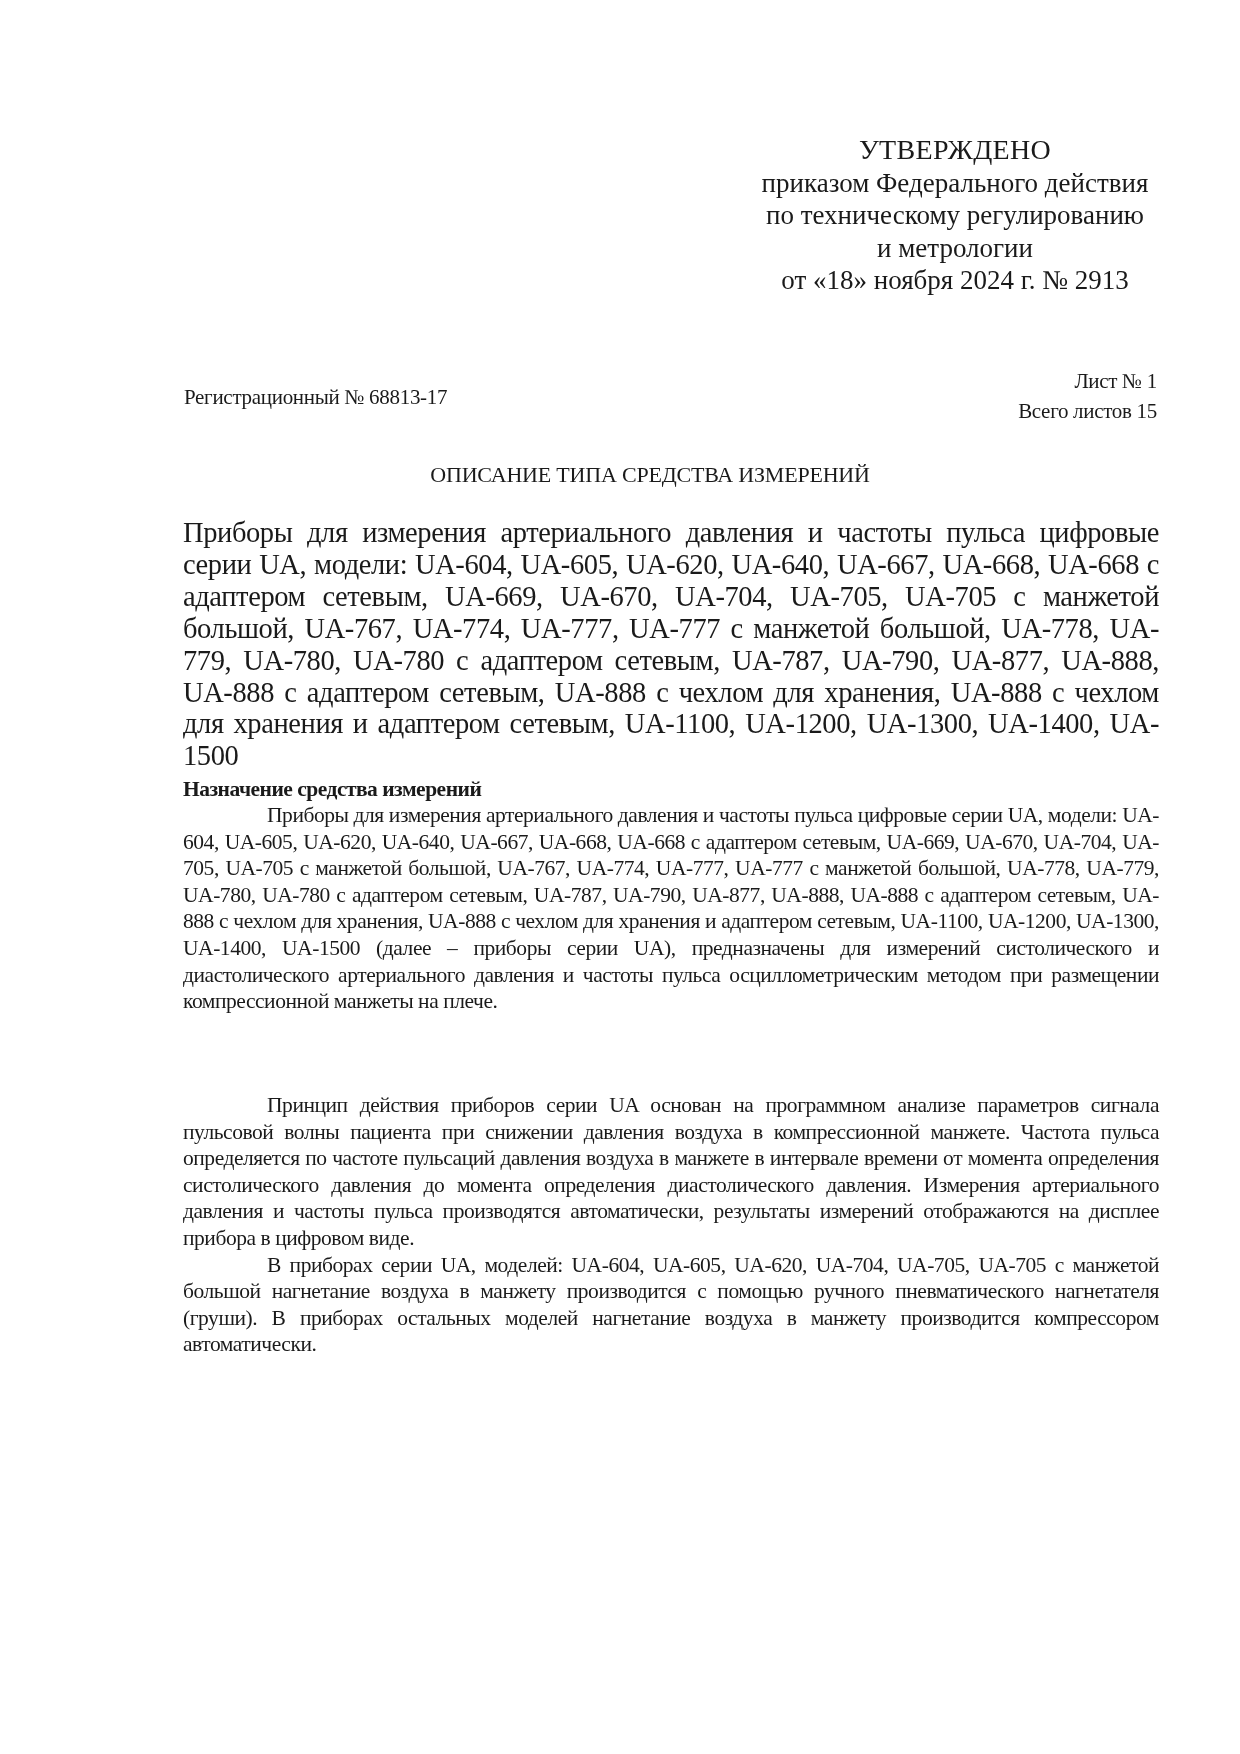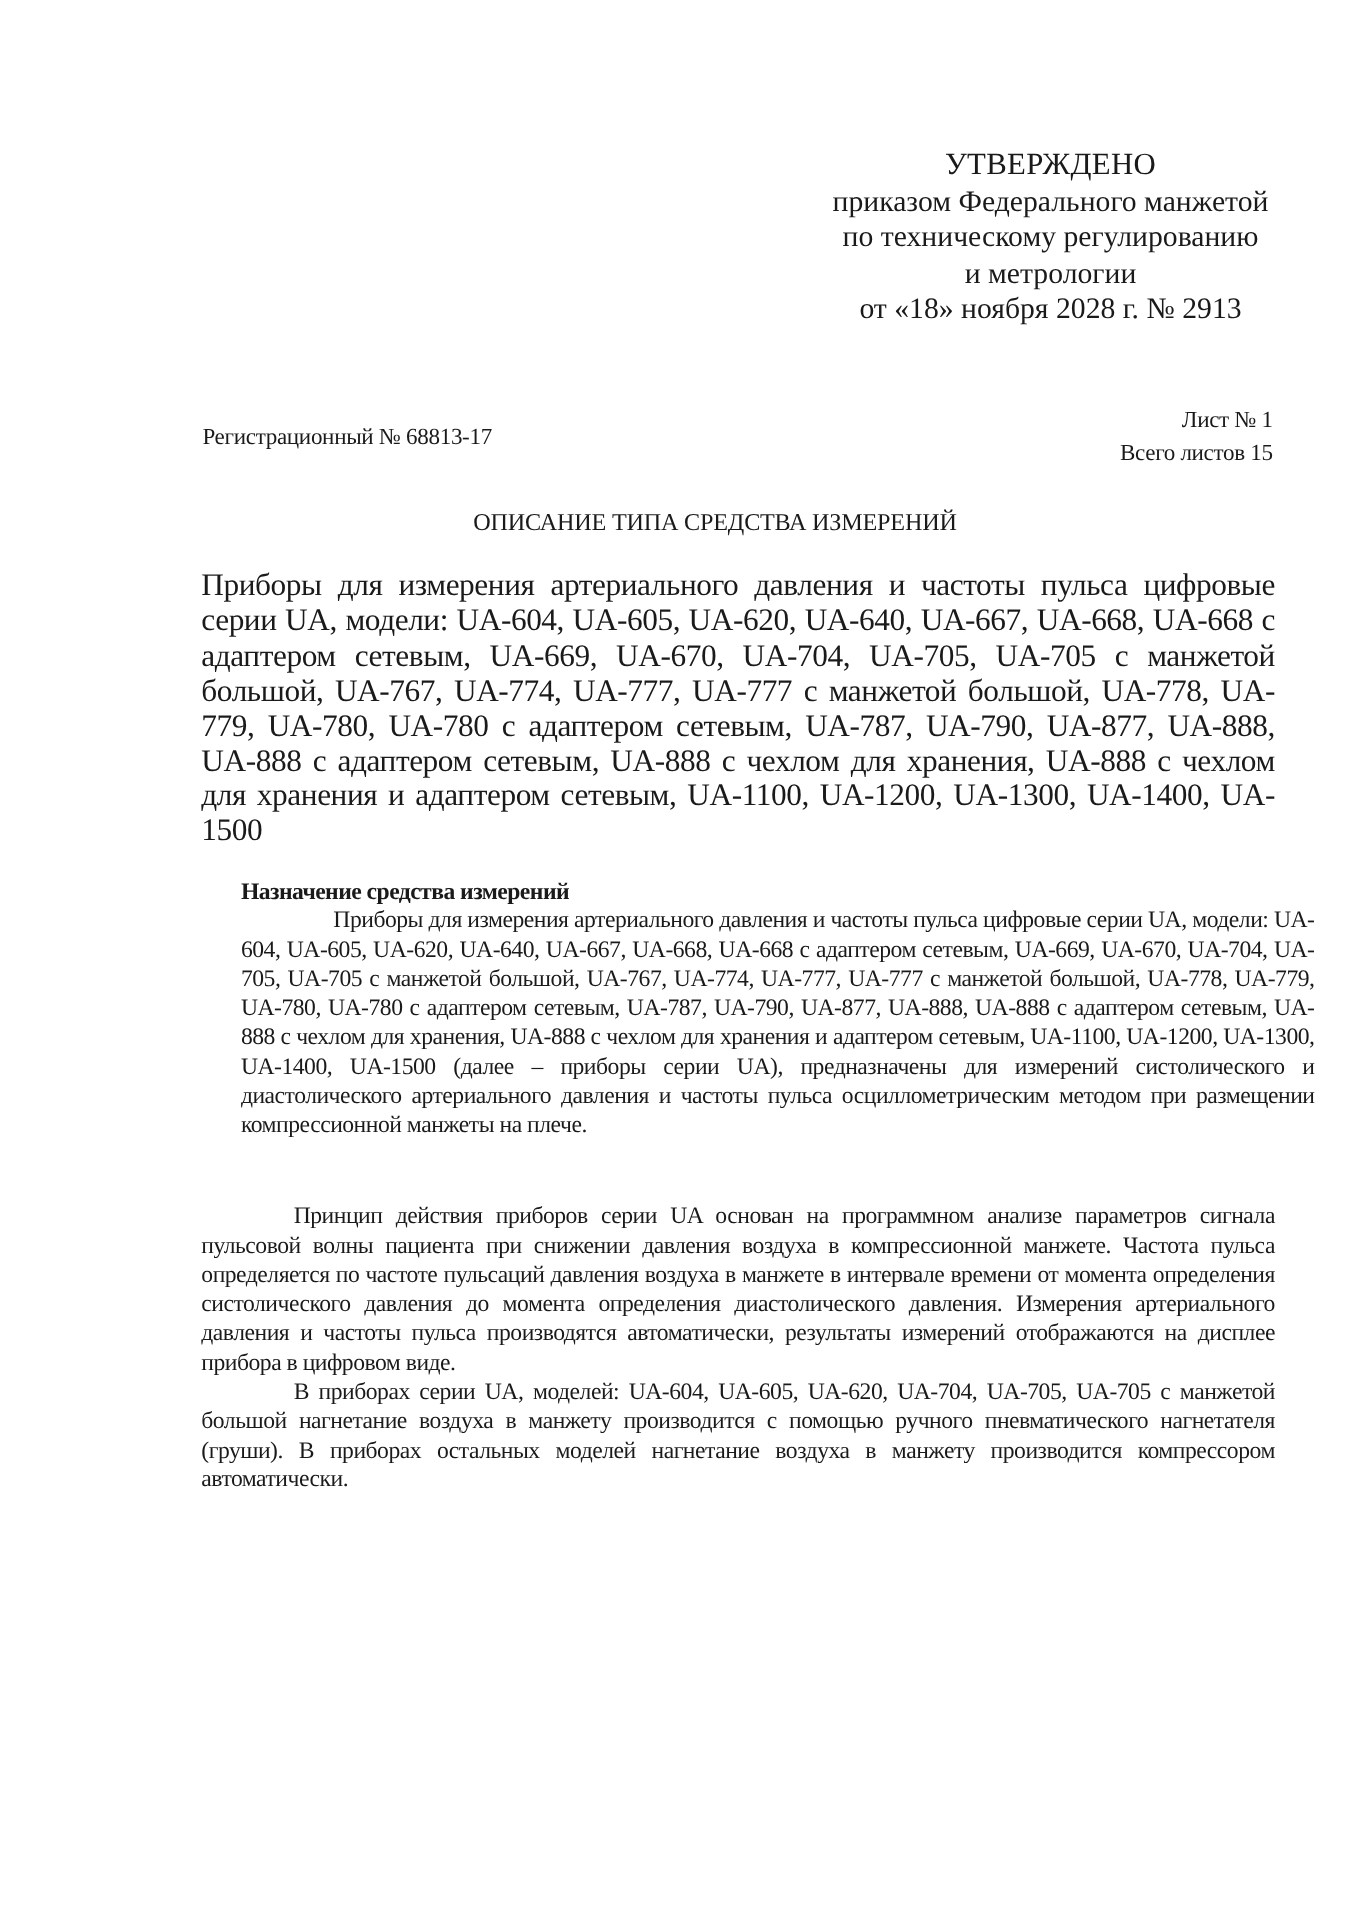--- a/index.html
+++ b/index.html
@@ -86,34 +86,34 @@
       font-weight: bold;
       font-size: 21.5px;
       line-height: 26px;
       letter-spacing: -0.5px;
     }
     .section p {
       margin: 0;
       text-indent: 84px;
       text-align: justify;
     }
-    .sec-purpose { top: 797px; margin-left: 36px; }
+    .sec-purpose { top: 776px; }
     .sec-description { top: 1092px; }
   </style>
 </head>
 <body>
 
 <div class="page">
 
   <div class="approval">
     <div class="approved-title">УТВЕРЖДЕНО</div>
-    <div>приказом Федерального манжетой</div>
+    <div>приказом Федерального действия</div>
     <div>по техническому регулированию</div>
     <div>и метрологии</div>
-    <div>от «18» ноября 2028 г. № 2913</div>
+    <div>от «18» ноября 2024 г. № 2913</div>
   </div>
 
   <div class="reg-row">Регистрационный № 68813-17</div>
 
   <div class="sheet-info">
     <div>Лист № 1</div>
     <div>Всего листов 15</div>
   </div>
 
   <div class="doc-title">ОПИСАНИЕ ТИПА СРЕДСТВА ИЗМЕРЕНИЙ</div>

